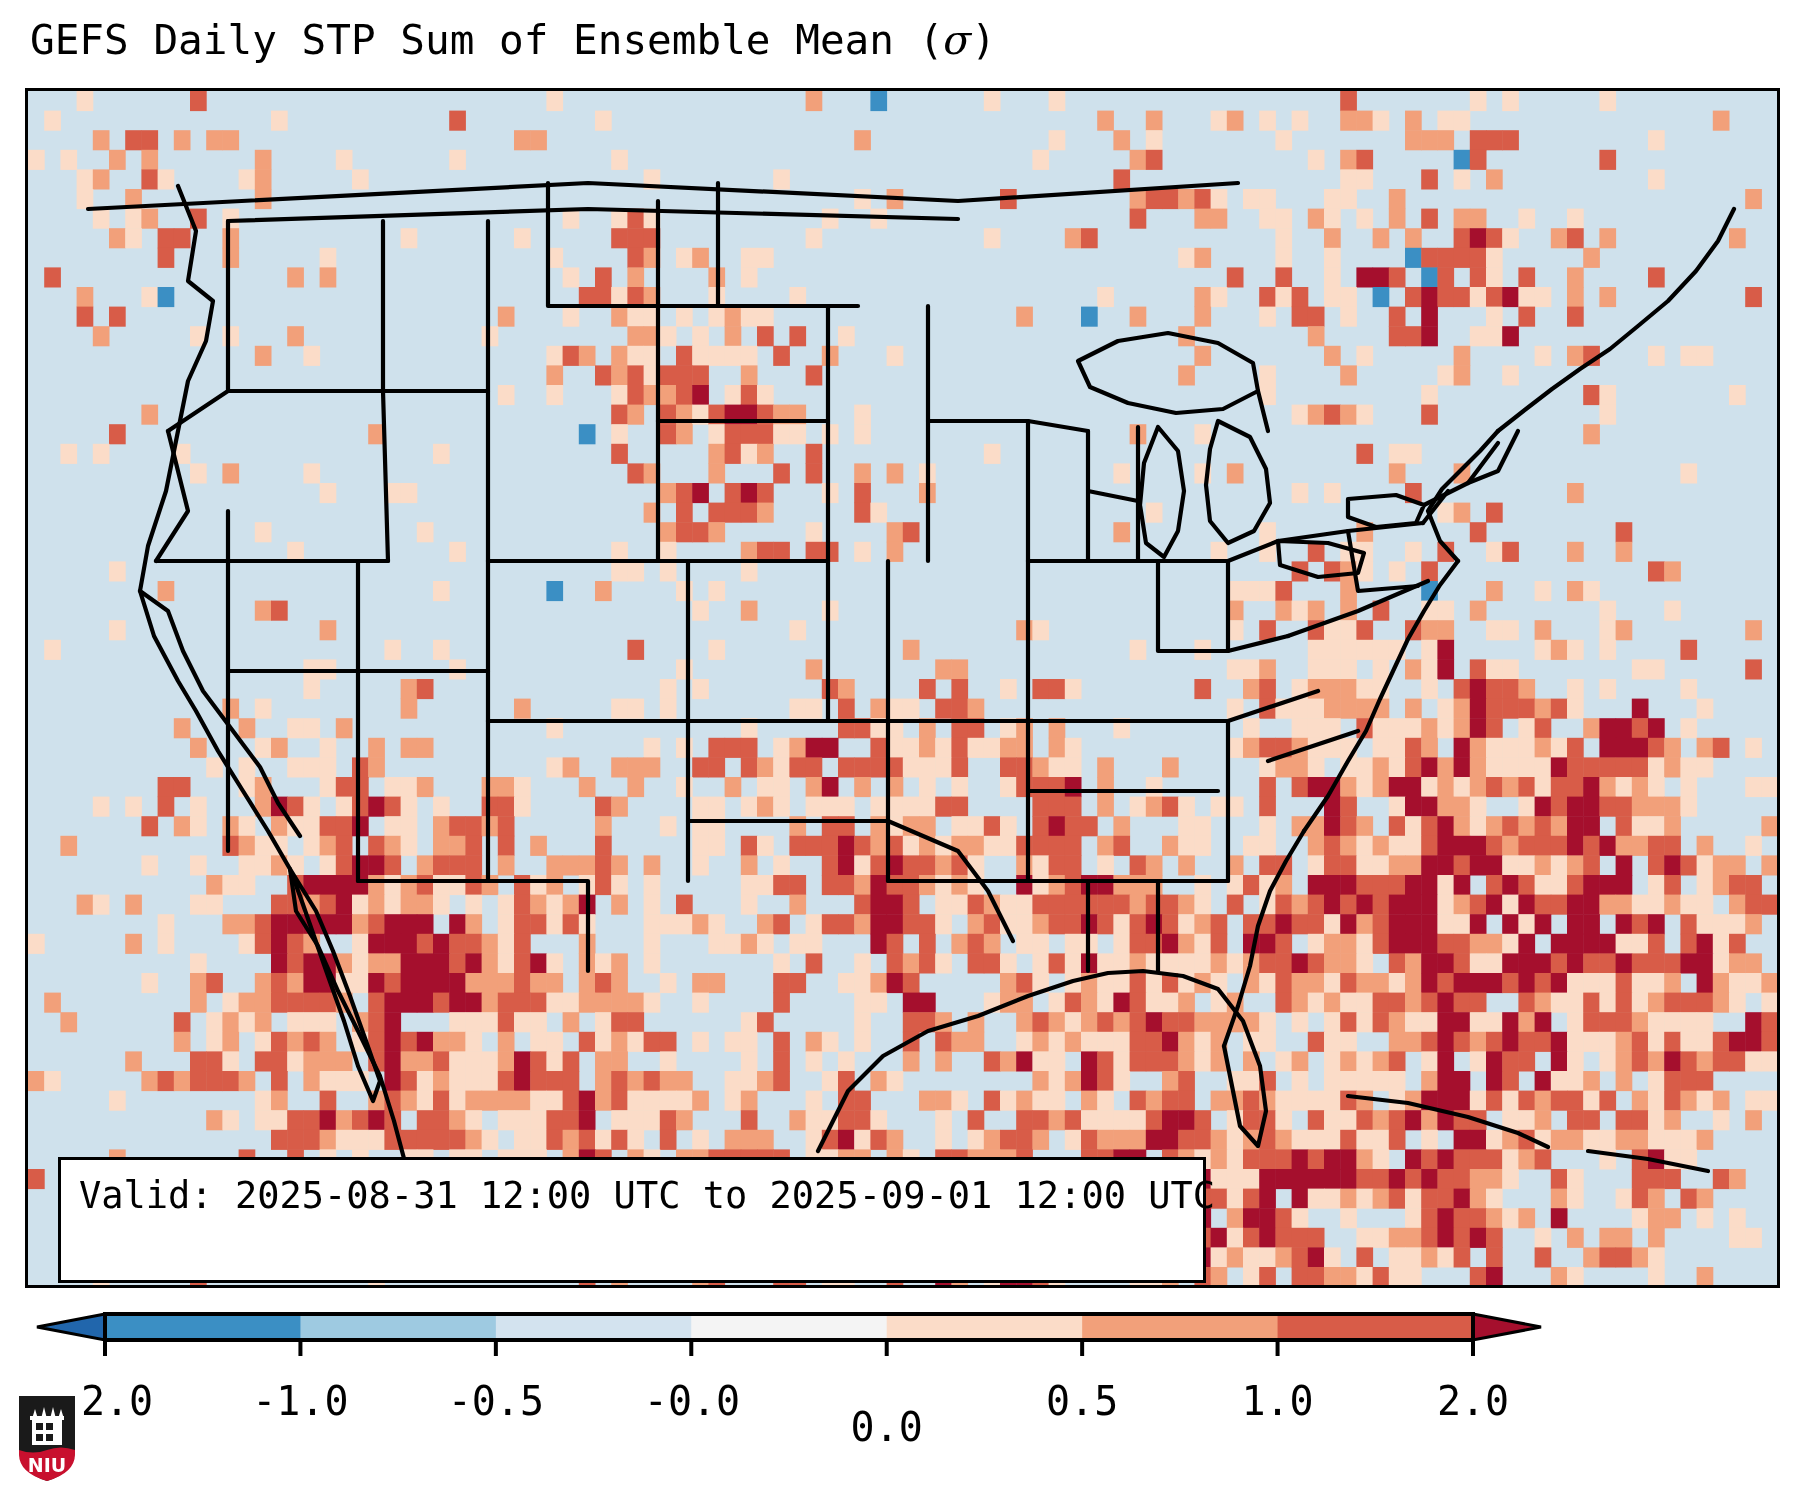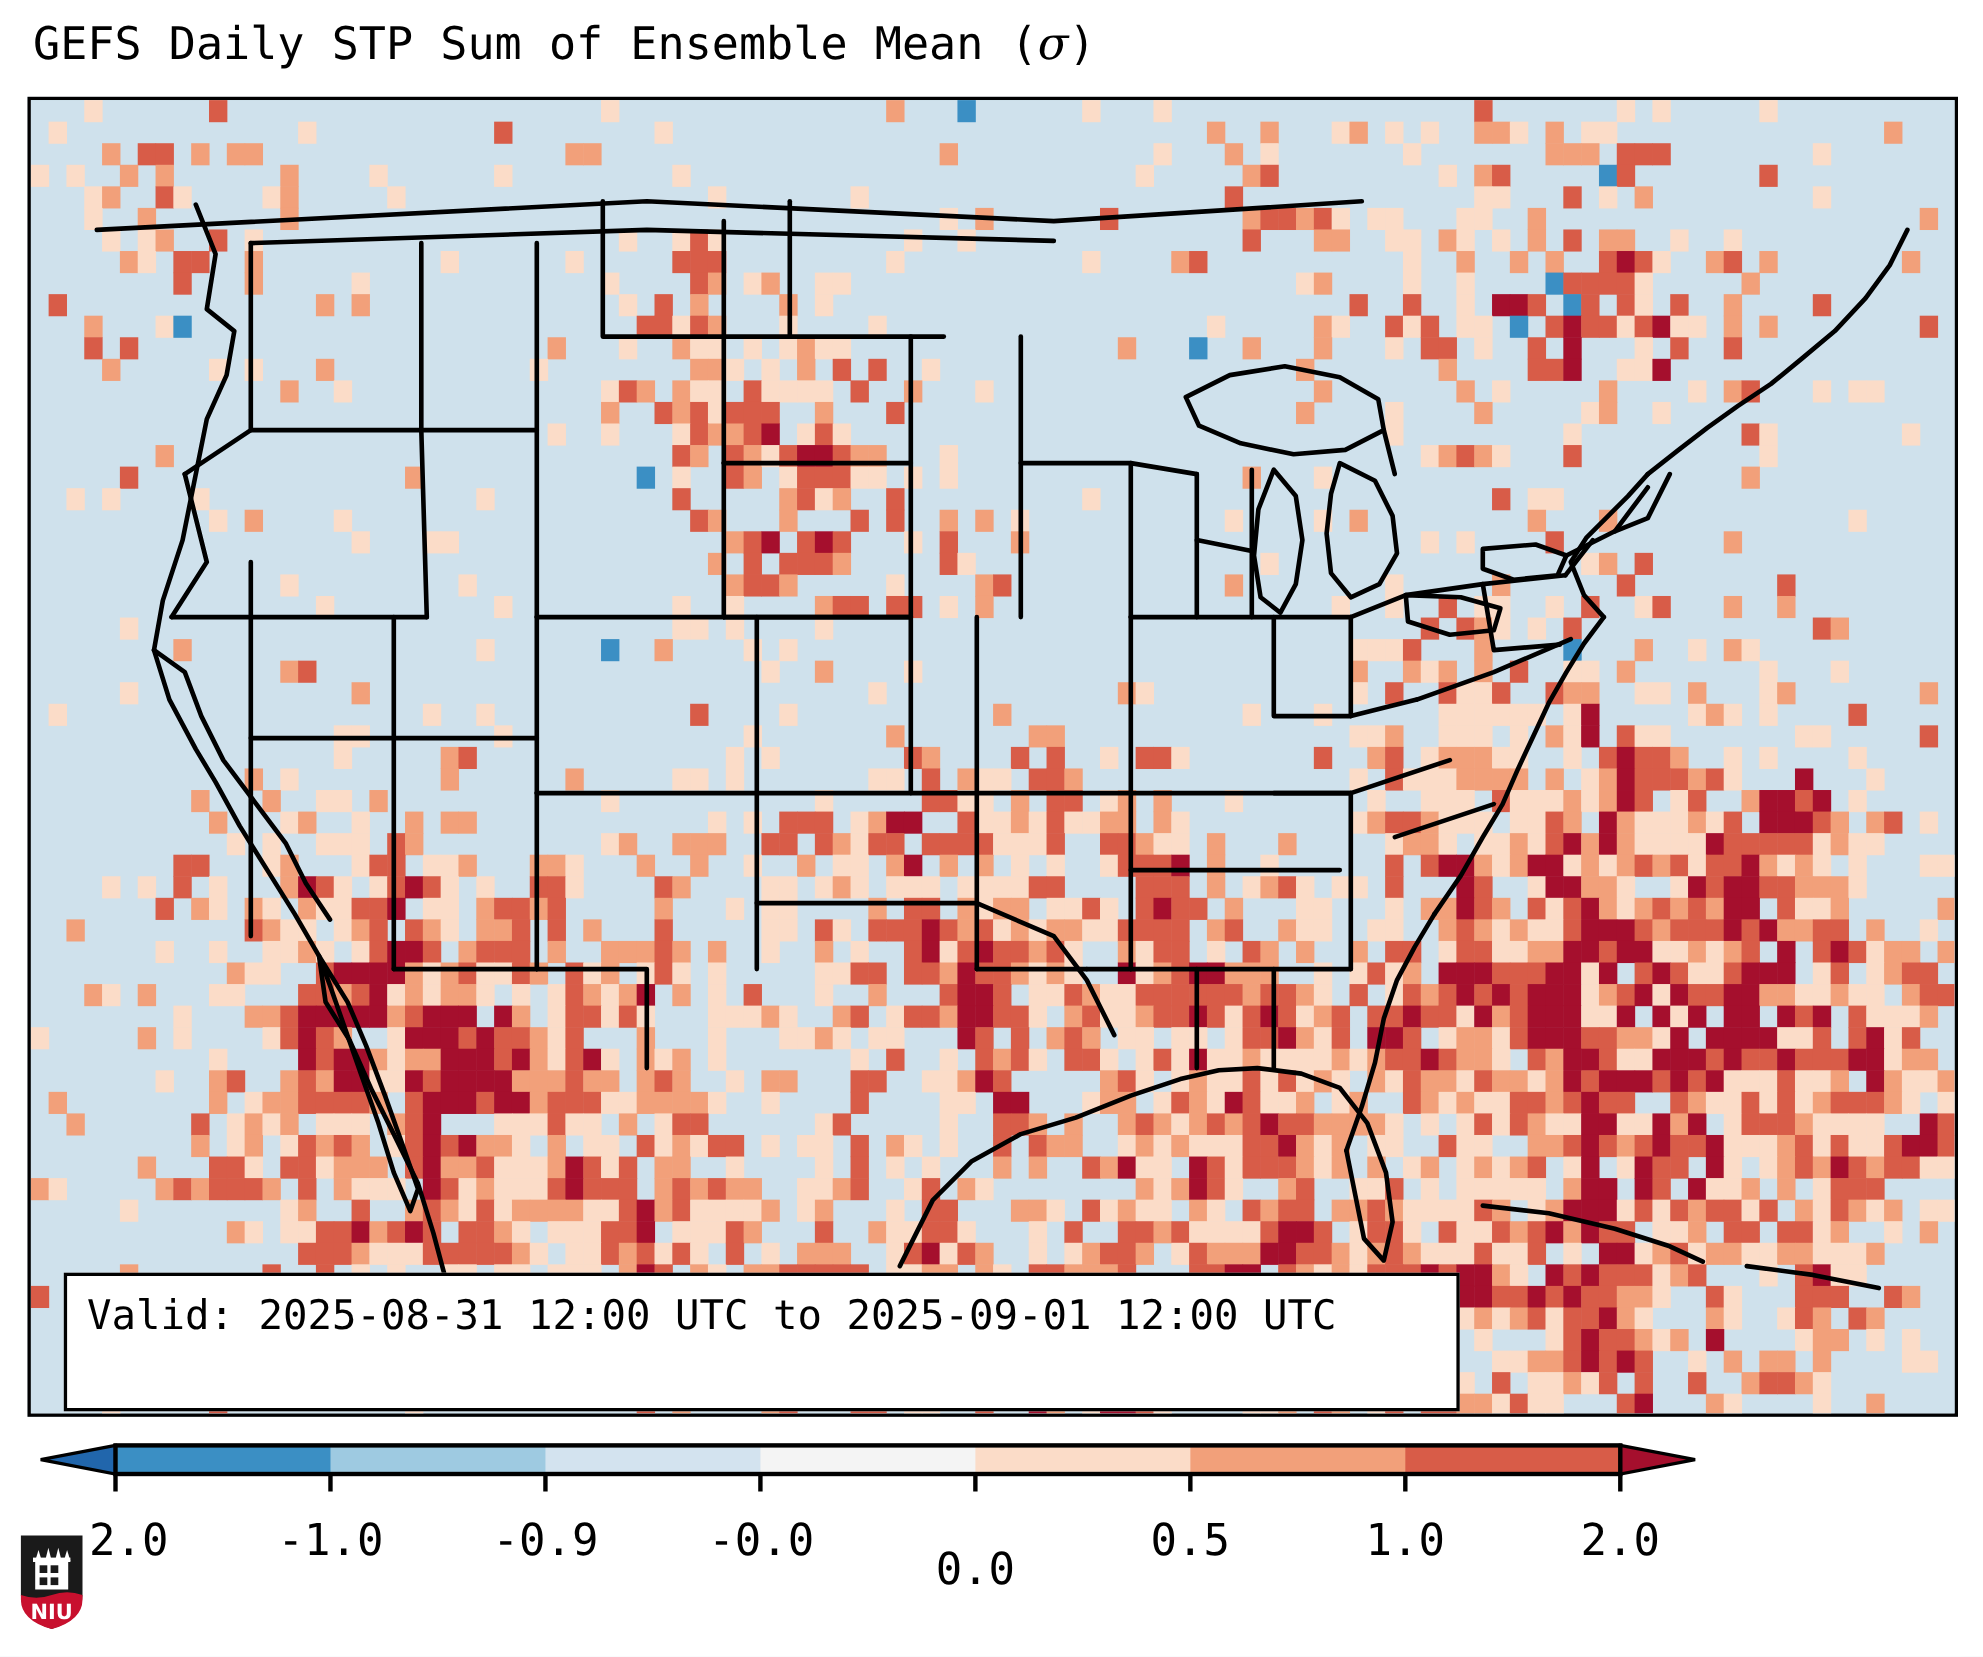--- a/index.html
+++ b/index.html
@@ -13,21 +13,21 @@
   }
   #title .sig{font-family:"DejaVu Serif","Liberation Serif",serif;font-style:italic;}
 
   #mapbox{
     position:absolute;left:25px;top:88px;width:1755px;height:1200px;
     border:3px solid #000;box-sizing:border-box;background:#cfe1ec;overflow:hidden;
   }
   #mapsvg{display:block;width:100%;height:100%;}
 
   #infobox{
-    position:absolute;left:58px;top:1157px;width:1269px;height:126px;
+    position:absolute;left:58px;top:1157px;width:1148px;height:126px;
     background:#ffffff;border:3px solid #000;box-sizing:border-box;
     padding:8px 18px 0 18px;
   }
   #infobox .line{
     font-family:"DejaVu Sans Mono","Liberation Mono",monospace;
     font-size:37px;line-height:55px;color:#000;white-space:pre;
   }
 
   #cbwrap{position:absolute;left:0;top:1296px;width:1803px;height:70px;}
   #cbsvg{display:block;}
@@ -2766,21 +2766,21 @@
         <line x1="886.7142857142857" x2="886.7142857142857" y1="44" y2="60" stroke="#000" stroke-width="4"></line>
         <line x1="1082.142857142857" x2="1082.142857142857" y1="44" y2="60" stroke="#000" stroke-width="4"></line>
         <line x1="1277.5714285714284" x2="1277.5714285714284" y1="44" y2="60" stroke="#000" stroke-width="4"></line>
         <line x1="1473" x2="1473" y1="44" y2="60" stroke="#000" stroke-width="4"></line>
       </svg>
   </div>
 
   <div id="ticklabels">
       <span style="left: 105px;">-2.0</span>
       <span style="left: 300.429px;">-1.0</span>
-      <span style="left: 495.857px;">-0.9</span>
+      <span style="left: 495.857px;">-0.5</span>
       <span style="left: 692px;">-0.0</span>
       <span style="left: 886.714px; margin-top: 26px;">0.0</span>
       <span style="left: 1082.14px;">0.5</span>
       <span style="left: 1277.57px;">1.0</span>
       <span style="left: 1473px;">2.0</span>
     </div>
 
 
   <svg id="logo" viewBox="0 0 62 92">
     <path d="M3 4 H59 V58 Q59 80 31 89 Q3 80 3 58 Z" fill="#1a1a1a"></path>

